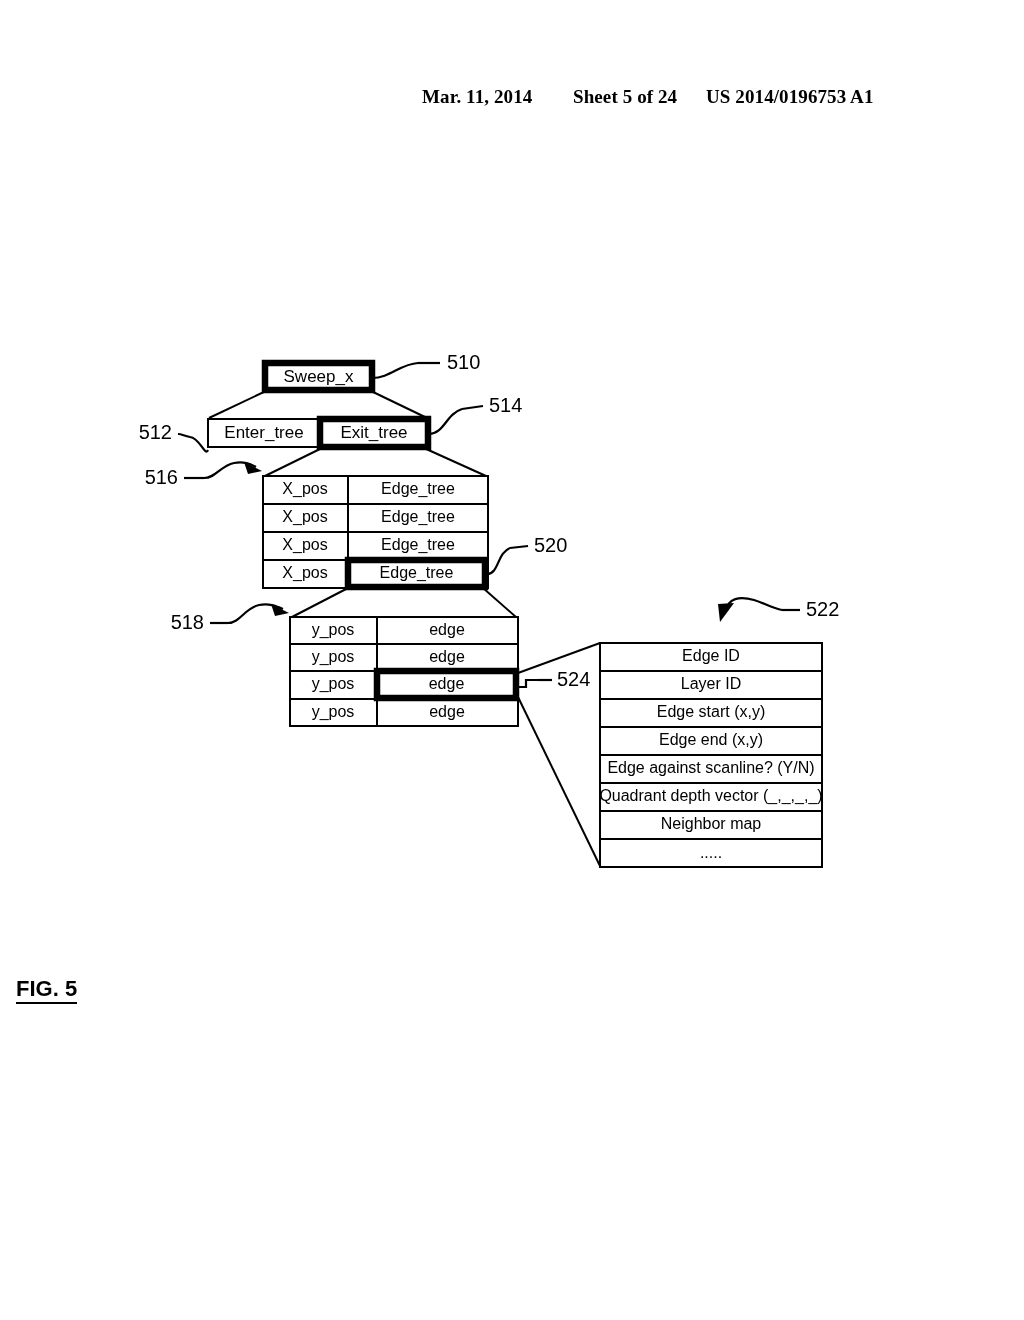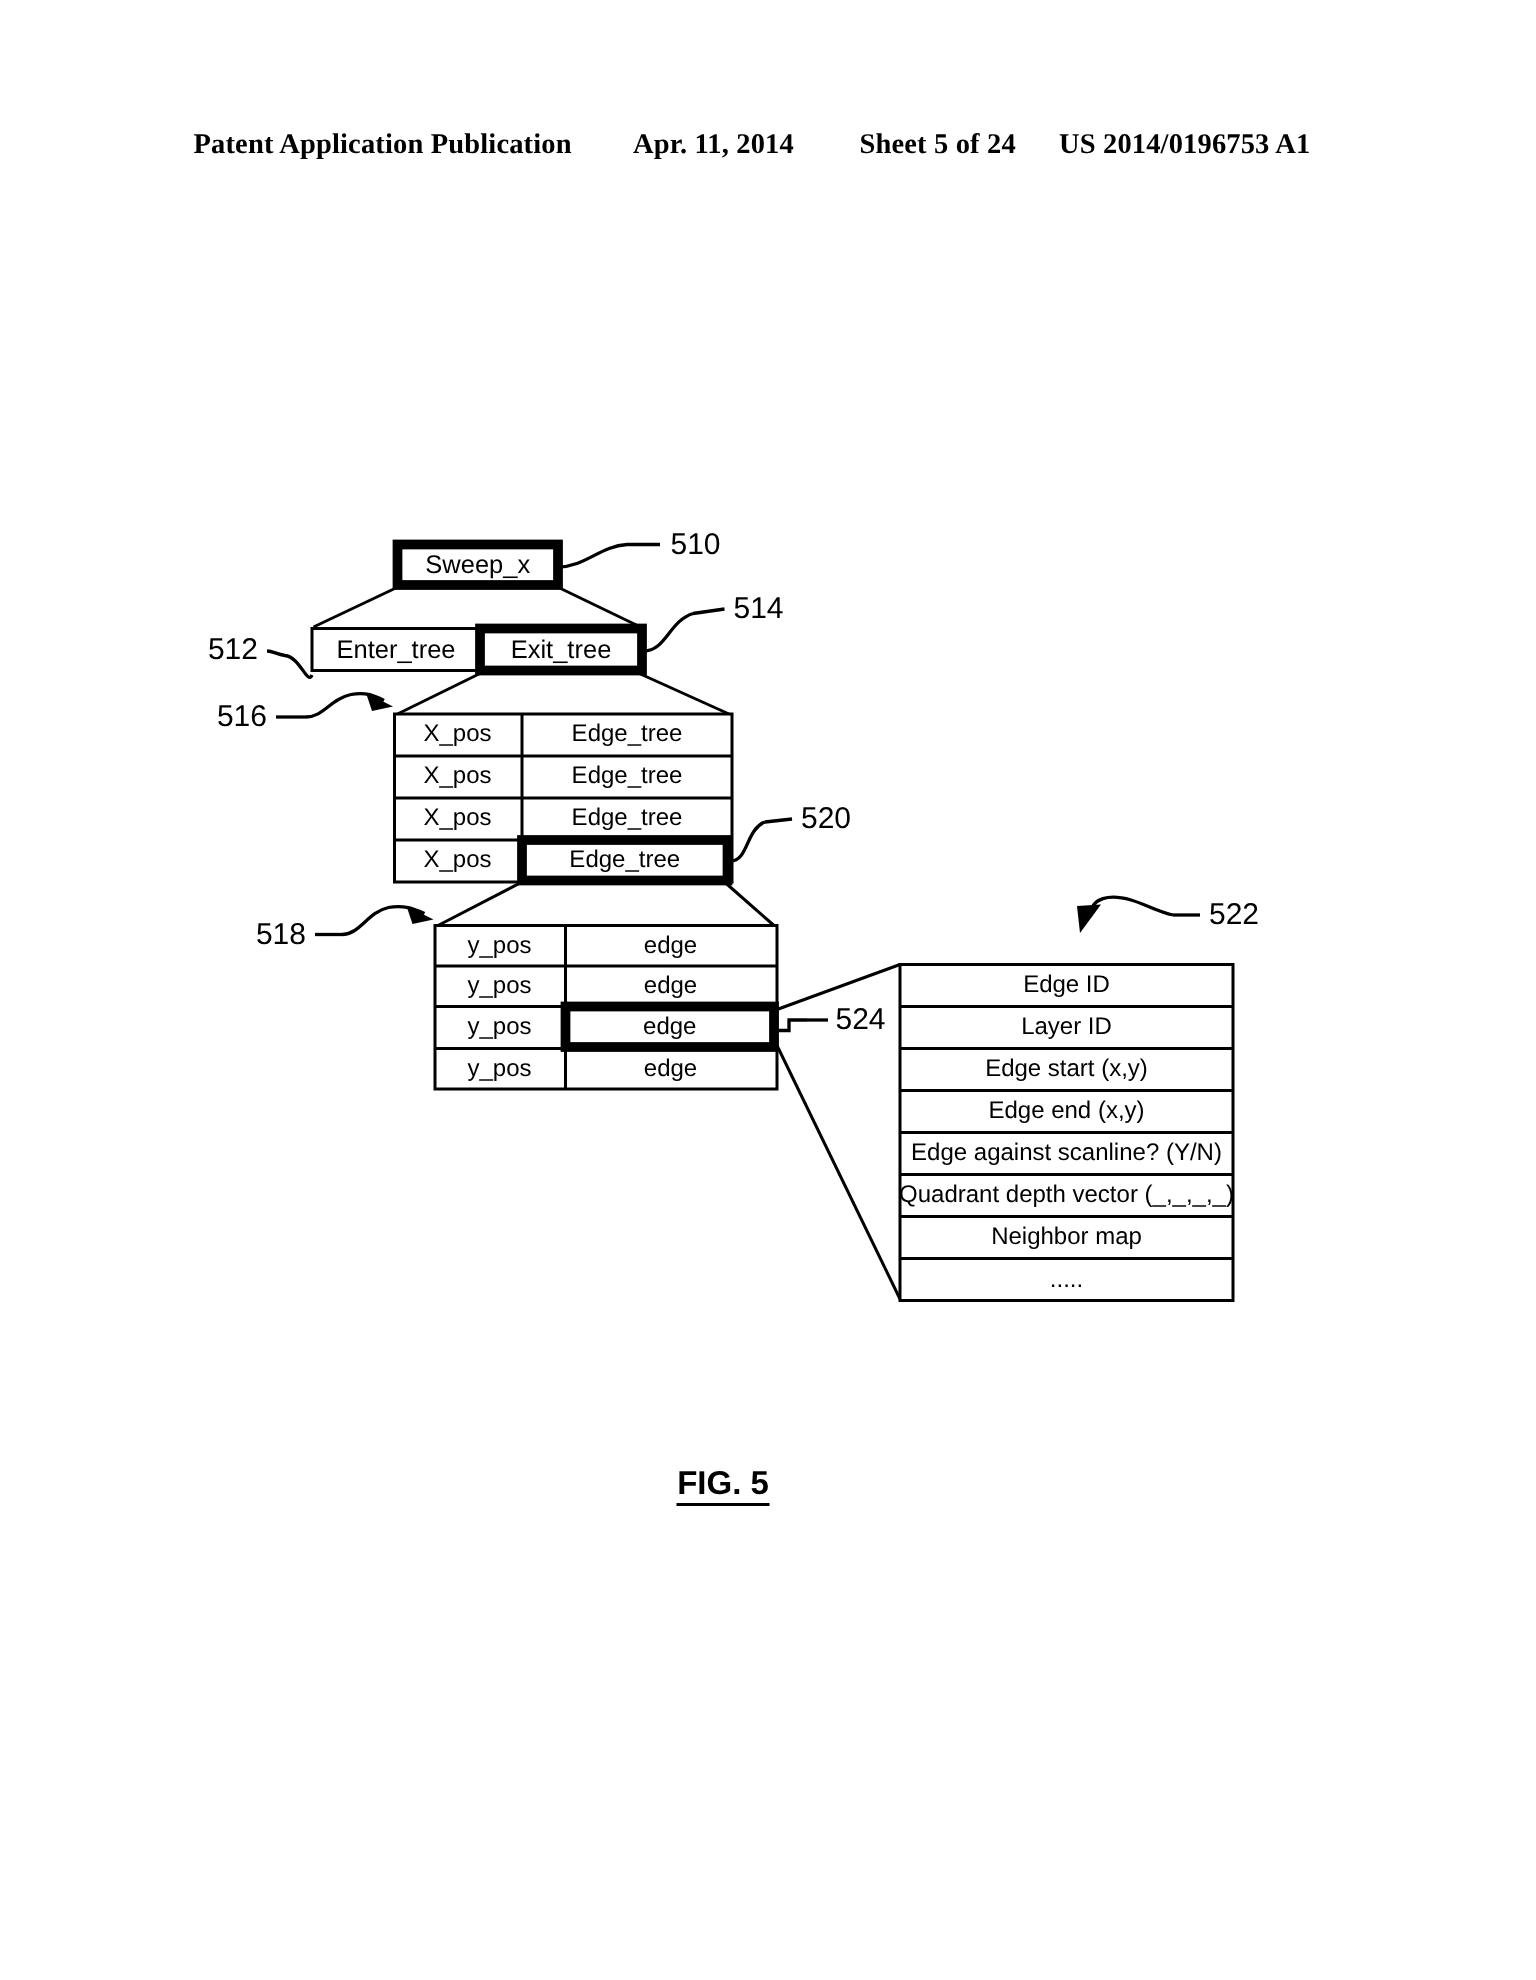--- a/index.html
+++ b/index.html
@@ -117,38 +117,36 @@
   .leader {
     stroke: #000000;
     stroke-width: 2.2;
     fill: none;
   }
 
   
   .fig-caption {
     position: absolute;
     top: 976px;
-    left: 0;
+    left: 16px;
     width: 964px;
-    text-align: center;
     font-family: "Liberation Sans", sans-serif;
     font-weight: bold;
     font-size: 22px;
   }
   .fig-caption span {
     border-bottom: 2px solid #000000;
     padding-bottom: 1px;
   }
 </style>
 </head>
 <body>
 
 <div class="patent-header">
-  <span class="hdr-pub">Patent Application Publication</span>
-  <span class="hdr-date">Apr. 11, 2014</span>
+  <span class="hdr-date">Mar. 11, 2014</span>
   <span class="hdr-sheet">Sheet 5 of 24</span>
   <span class="hdr-docnum">US 2014/0196753 A1</span>
 </div>
 
 <svg id="figure-svg" viewBox="0 0 1024 1320">
 
   <g>
     <line class="fan-line" x1="266" y1="391" x2="209" y2="418"></line>
     <line class="fan-line" x1="371" y1="391" x2="427" y2="418"></line>
   </g>

